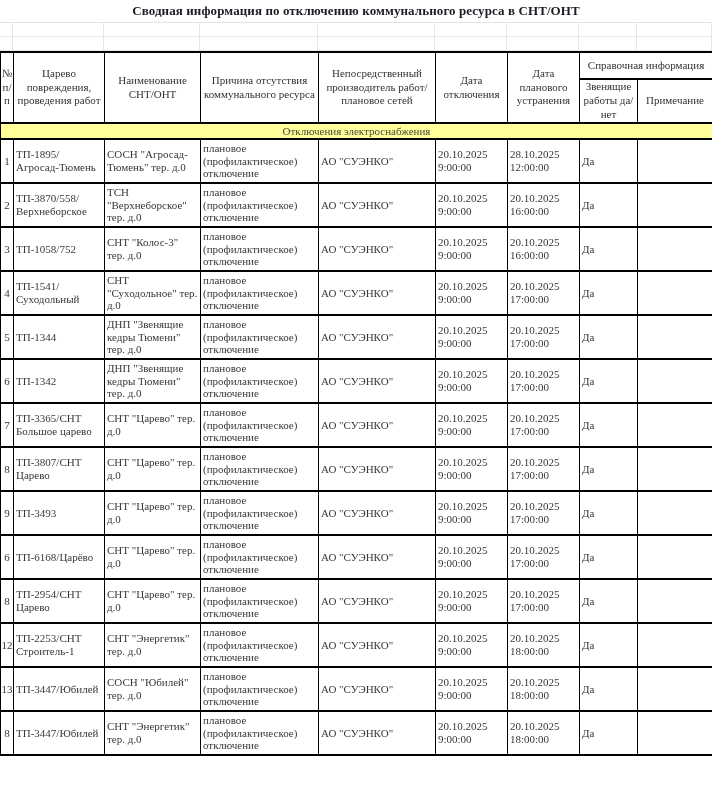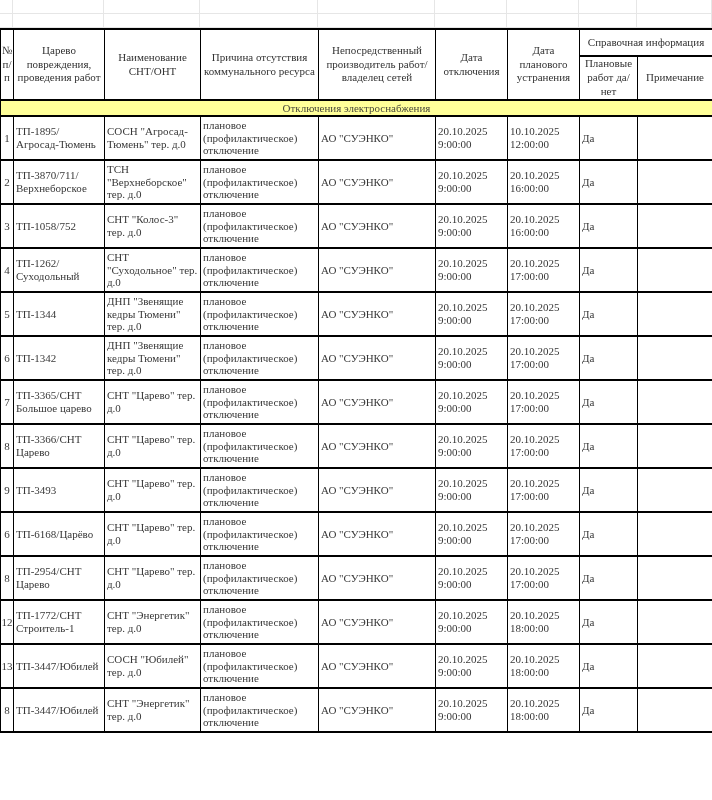--- a/index.html
+++ b/index.html
@@ -46,20 +46,21 @@
     vertical-align:middle; padding:1px 2px; line-height:1.15;
     background:#ffffff;
   }
   tbody.data td.c0 { text-align:center; padding:0; }
 </style>
 </head>
 <body>
 
 <div class="page">
 
+  <div class="title-row">Сводная информация по отключению коммунального ресурса в СНТ/ОНТ</div>
 
   <div class="gridrow">
     <span class="w0"></span>
       <span class="w1"></span>
       <span class="w2"></span>
       <span class="w3"></span>
       <span class="w4"></span>
       <span class="w5"></span>
       <span class="w6"></span>
       <span class="w7"></span>
@@ -88,50 +89,50 @@
       <col style="width:72px">
         <col style="width:58px">
         <col style="width:75px">
     </colgroup>
     <thead>
       <tr class="hrow1">
         <th rowspan="2" class="c0">№ п/п</th>
         <th rowspan="2">Царево повреждения, проведения работ</th>
         <th rowspan="2">Наименование СНТ/ОНТ</th>
         <th rowspan="2">Причина отсутствия коммунального ресурса</th>
-        <th rowspan="2">Непосредственный производитель работ/ владелец сетей</th>
+        <th rowspan="2">Непосредственный производитель работ/ плановое сетей</th>
         <th rowspan="2">Дата отключения</th>
         <th rowspan="2">Дата планового устранения</th>
         <th colspan="2">Справочная информация</th>
       </tr>
       <tr class="hrow2">
-        <th>Плановые работ да/нет</th>
+        <th>Звенящие работы да/нет</th>
         <th>Примечание</th>
       </tr>
     </thead>
     <tbody>
       <tr class="section-row">
         <td colspan="9" style="background: rgb(255, 255, 153);">Отключения электроснабжения</td>
       </tr>
     </tbody>
     <tbody class="data">
         <tr>
           <td class="c0">1</td>
           <td class="c1">ТП-1895/Агросад-Тюмень</td>
           <td class="c2">СОСН "Агросад-Тюмень" тер. д.0</td>
           <td class="c3">плановое (профилактическое) отключение</td>
           <td class="c4">АО "СУЭНКО"</td>
           <td class="c5">20.10.2025 9:00:00</td>
-          <td class="c6">10.10.2025 12:00:00</td>
+          <td class="c6">28.10.2025 12:00:00</td>
           <td class="c7">Да</td>
           <td class="c8"></td>
         </tr>
         <tr>
           <td class="c0">2</td>
-          <td class="c1">ТП-3870/711/Верхнеборское</td>
+          <td class="c1">ТП-3870/558/Верхнеборское</td>
           <td class="c2">ТСН "Верхнеборское" тер. д.0</td>
           <td class="c3">плановое (профилактическое) отключение</td>
           <td class="c4">АО "СУЭНКО"</td>
           <td class="c5">20.10.2025 9:00:00</td>
           <td class="c6">20.10.2025 16:00:00</td>
           <td class="c7">Да</td>
           <td class="c8"></td>
         </tr>
         <tr>
           <td class="c0">3</td>
@@ -139,21 +140,21 @@
           <td class="c2">СНТ "Колос-3" тер. д.0</td>
           <td class="c3">плановое (профилактическое) отключение</td>
           <td class="c4">АО "СУЭНКО"</td>
           <td class="c5">20.10.2025 9:00:00</td>
           <td class="c6">20.10.2025 16:00:00</td>
           <td class="c7">Да</td>
           <td class="c8"></td>
         </tr>
         <tr>
           <td class="c0">4</td>
-          <td class="c1">ТП-1262/Суходольный</td>
+          <td class="c1">ТП-1541/Суходольный</td>
           <td class="c2">СНТ "Суходольное" тер. д.0</td>
           <td class="c3">плановое (профилактическое) отключение</td>
           <td class="c4">АО "СУЭНКО"</td>
           <td class="c5">20.10.2025 9:00:00</td>
           <td class="c6">20.10.2025 17:00:00</td>
           <td class="c7">Да</td>
           <td class="c8"></td>
         </tr>
         <tr>
           <td class="c0">5</td>
@@ -183,21 +184,21 @@
           <td class="c2">СНТ "Царево" тер. д.0</td>
           <td class="c3">плановое (профилактическое) отключение</td>
           <td class="c4">АО "СУЭНКО"</td>
           <td class="c5">20.10.2025 9:00:00</td>
           <td class="c6">20.10.2025 17:00:00</td>
           <td class="c7">Да</td>
           <td class="c8"></td>
         </tr>
         <tr>
           <td class="c0">8</td>
-          <td class="c1">ТП-3366/СНТ Царево</td>
+          <td class="c1">ТП-3807/СНТ Царево</td>
           <td class="c2">СНТ "Царево" тер. д.0</td>
           <td class="c3">плановое (профилактическое) отключение</td>
           <td class="c4">АО "СУЭНКО"</td>
           <td class="c5">20.10.2025 9:00:00</td>
           <td class="c6">20.10.2025 17:00:00</td>
           <td class="c7">Да</td>
           <td class="c8"></td>
         </tr>
         <tr>
           <td class="c0">9</td>
@@ -227,21 +228,21 @@
           <td class="c2">СНТ "Царево" тер. д.0</td>
           <td class="c3">плановое (профилактическое) отключение</td>
           <td class="c4">АО "СУЭНКО"</td>
           <td class="c5">20.10.2025 9:00:00</td>
           <td class="c6">20.10.2025 17:00:00</td>
           <td class="c7">Да</td>
           <td class="c8"></td>
         </tr>
         <tr>
           <td class="c0">12</td>
-          <td class="c1">ТП-1772/СНТ Строитель-1</td>
+          <td class="c1">ТП-2253/СНТ Строитель-1</td>
           <td class="c2">СНТ "Энергетик" тер. д.0</td>
           <td class="c3">плановое (профилактическое) отключение</td>
           <td class="c4">АО "СУЭНКО"</td>
           <td class="c5">20.10.2025 9:00:00</td>
           <td class="c6">20.10.2025 18:00:00</td>
           <td class="c7">Да</td>
           <td class="c8"></td>
         </tr>
         <tr>
           <td class="c0">13</td>

